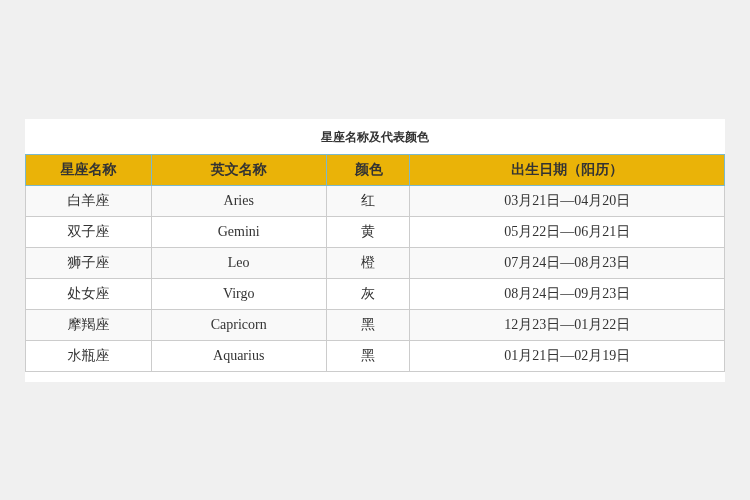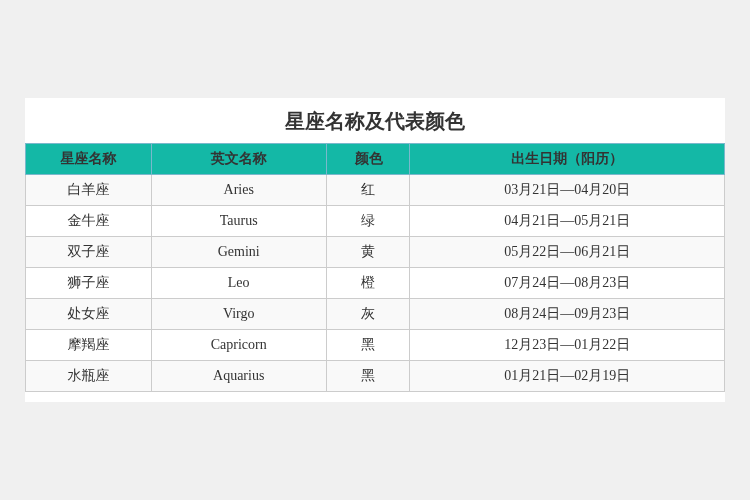--- a/index.html
+++ b/index.html
@@ -13,31 +13,31 @@
       font-family: "SimSun", "宋体", serif;
       font-size: 14px;
     }
     .container {
       background: #fff;
       width: 700px;
       padding: 10px 0;
     }
     .title {
       text-align: center;
-      font-size: 20px;
+      font-size: 12px;
       font-weight: bold;
       margin-bottom: 8px;
       color: #333;
     }
     table {
       width: 100%;
       border-collapse: collapse;
     }
     thead tr {
-      background-color: #14b8a6;
+      background-color: #eab308;
     }
     thead th {
       border: 1px solid #7ab8cc;
       padding: 6px 10px;
       text-align: center;
       font-weight: bold;
       color: #333;
     }
     tbody tr {
       background-color: #fff;
@@ -72,26 +72,20 @@
       </tr>
     </thead>
     <tbody id="table-body">
     <tr>
           <td>白羊座</td>
           <td>Aries</td>
           <td>红</td>
           <td>03月21日—04月20日</td>
         </tr>
         <tr>
-          <td>金牛座</td>
-          <td>Taurus</td>
-          <td>绿</td>
-          <td>04月21日—05月21日</td>
-        </tr>
-        <tr>
           <td>双子座</td>
           <td>Gemini</td>
           <td>黄</td>
           <td>05月22日—06月21日</td>
         </tr>
         <tr>
           <td>狮子座</td>
           <td>Leo</td>
           <td>橙</td>
           <td>07月24日—08月23日</td>

